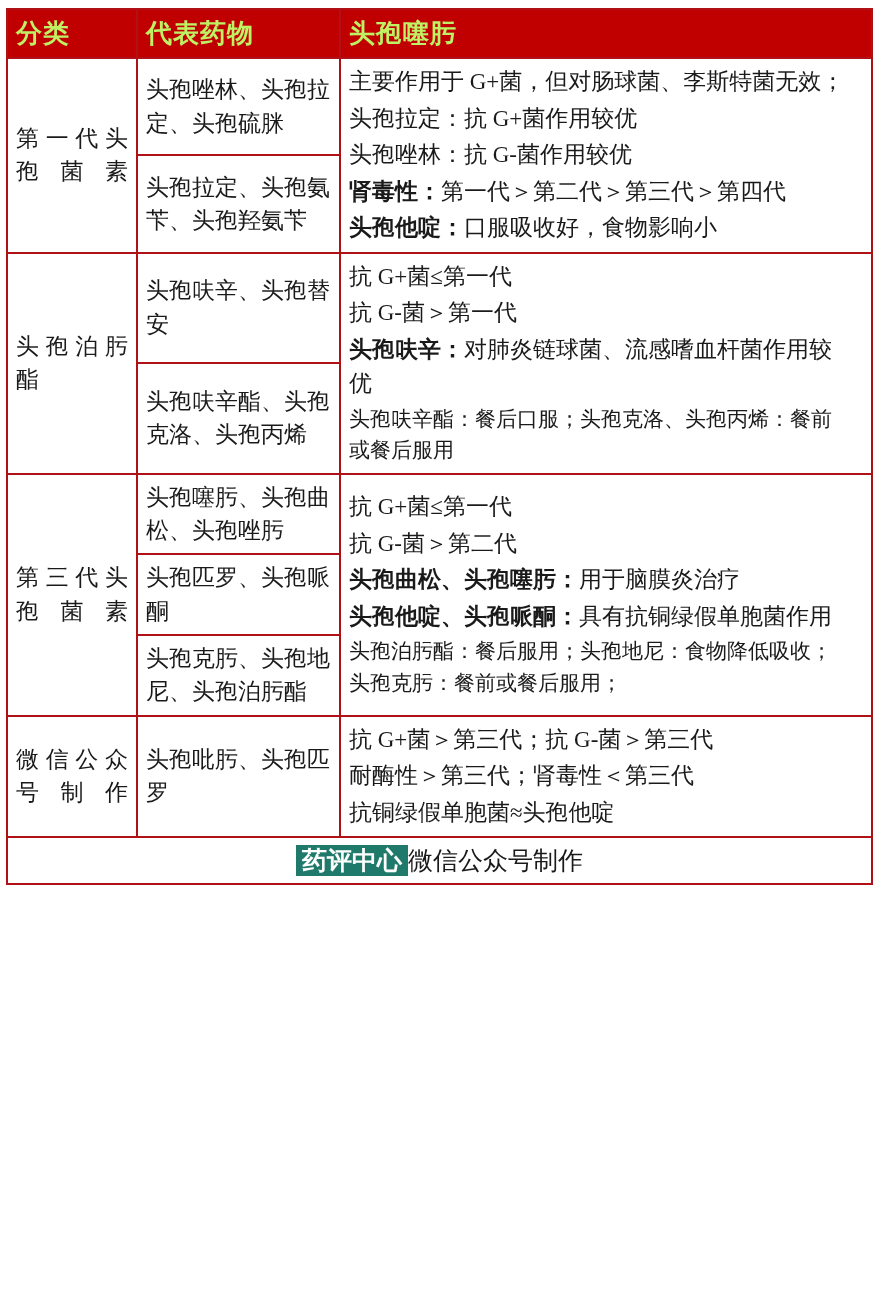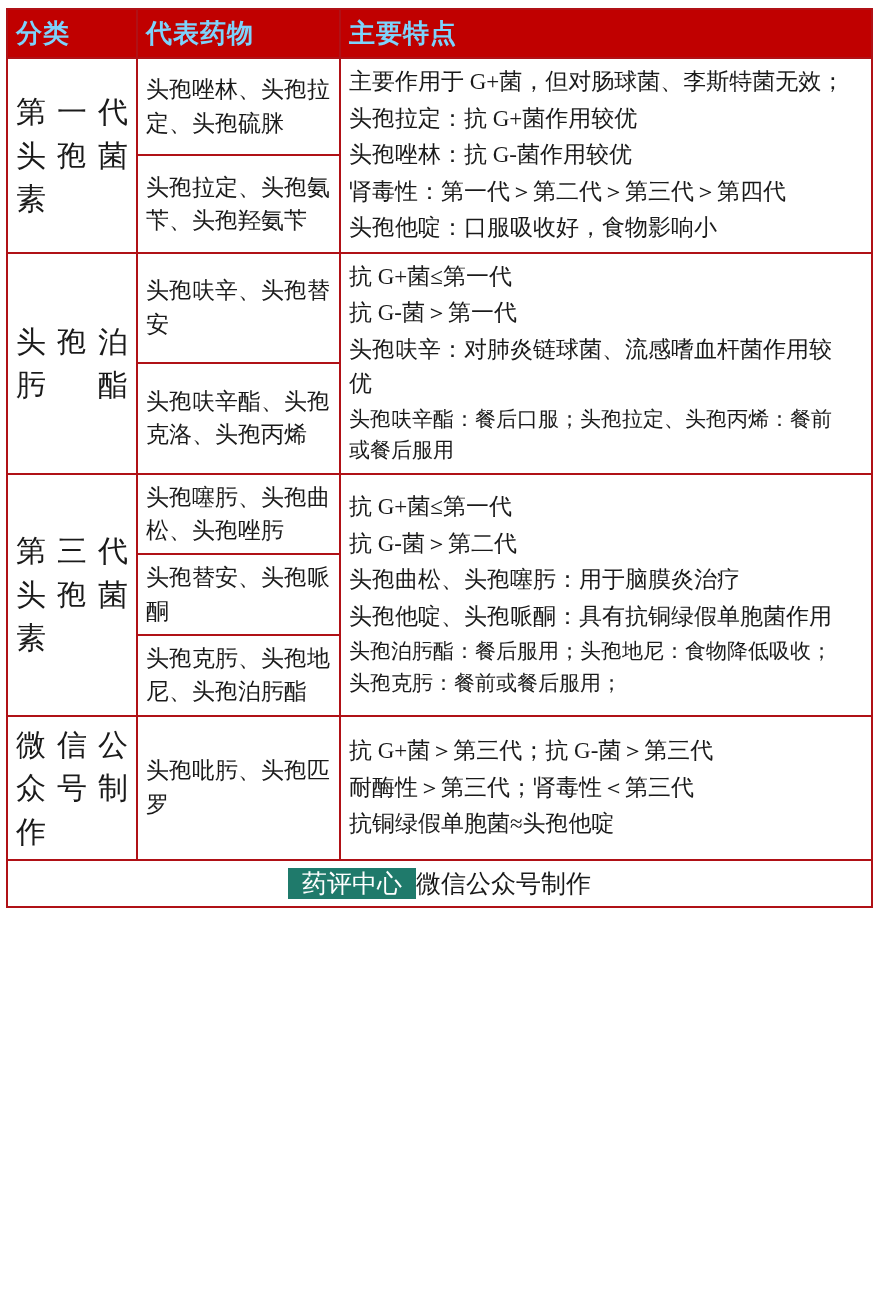--- a/index.html
+++ b/index.html
@@ -24,84 +24,84 @@
   }
   table.drug-table td,
   table.drug-table th {
     border: 2px solid #b01116;
     vertical-align: middle;
     padding: 6px 8px;
     box-sizing: border-box;
   }
   thead th {
     background: #c00000;
-    color: #7dd3fc;
+    color: #bef264;
     font-weight: bold;
     font-size: 26px;
     text-align: left;
     padding: 6px 10px;
     letter-spacing: 1px;
     border-color: #c00000;
   }
   col.c1 { width: 130px; }
   col.c2 { width: 203px; }
   col.c3 { width: 532px; }
 
   td.cat {
-    font-size: 30px;
+    font-size: 23px;
     line-height: 1.45;
     text-align: justify;
     text-align-last: justify;
     padding: 6px 12px;
   }
   td.drugs {
     font-size: 23px;
     line-height: 1.45;
     margin-top: 48px;
   }
   td.feat {
     font-size: 23px;
     line-height: 1.5;
   }
   .feat p {
     margin: 0 17px 2px 0;
   }
   .feat p:last-child { margin-bottom: 0; }
-  .b { font-weight: normal; }
+  .b { font-weight: bold; }
   .small {
     font-size: 21px;
   }
   tfoot td {
     border: 2px solid #b01116;
     text-align: center;
     font-size: 25px;
     padding: 10px 6px;
   }
   .brand {
     background: #1f7a6b;
     color: #ffffff;
-    font-weight: normal;
-    padding: 2px 14px;
+    font-weight: bold;
+    padding: 2px 6px;
   }
 </style>
 </head>
 <body>
 
 <div class="sheet">
   <table class="drug-table">
     <colgroup>
       <col class="c1">
         <col class="c2">
         <col class="c3">
     </colgroup>
     <thead>
       <tr>
         <th>分类</th>
         <th>代表药物</th>
-        <th>主要特点</th>
+        <th>头孢噻肟</th>
       </tr>
     </thead>
     <tbody>
 
       <tr>
         <td class="cat" rowspan="2">第一代头孢菌素</td>
         <td class="drugs">头孢唑林、头孢拉定、头孢硫脒</td>
         <td class="feat" rowspan="2">
           <p>主要作用于 G+菌，但对肠球菌、李斯特菌无效；</p>
           <p>头孢拉定：抗 G+菌作用较优</p>
@@ -114,40 +114,40 @@
         <td class="drugs">头孢拉定、头孢氨苄、头孢羟氨苄</td>
       </tr>
 
       <tr>
         <td class="cat" rowspan="2">头孢泊肟酯</td>
         <td class="drugs">头孢呋辛、头孢替安</td>
         <td class="feat" rowspan="2">
           <p>抗 G+菌≤第一代</p>
           <p>抗 G-菌＞第一代</p>
           <p><span class="b">头孢呋辛：</span><span>对肺炎链球菌、流感嗜血杆菌作用较优</span></p>
-          <p class="small">头孢呋辛酯：餐后口服；头孢拉定、头孢丙烯：餐前或餐后服用</p>
+          <p class="small">头孢呋辛酯：餐后口服；头孢克洛、头孢丙烯：餐前或餐后服用</p>
         </td>
       </tr>
       <tr>
         <td class="drugs">头孢呋辛酯、头孢克洛、头孢丙烯</td>
       </tr>
 
       <tr>
         <td class="cat" rowspan="3">第三代头孢菌素</td>
         <td class="drugs">头孢噻肟、头孢曲松、头孢唑肟</td>
         <td class="feat" rowspan="3">
           <p>抗 G+菌≤第一代</p>
           <p>抗 G-菌＞第二代</p>
           <p><span class="b">头孢曲松、头孢噻肟：</span><span>用于脑膜炎治疗</span></p>
           <p><span class="b">头孢他啶、头孢哌酮：</span><span>具有抗铜绿假单胞菌作用</span></p>
           <p class="small">头孢泊肟酯：餐后服用；头孢地尼：食物降低吸收；头孢克肟：餐前或餐后服用；</p>
         </td>
       </tr>
       <tr>
-        <td class="drugs">头孢替安、头孢哌酮</td>
+        <td class="drugs">头孢匹罗、头孢哌酮</td>
       </tr>
       <tr>
         <td class="drugs">头孢克肟、头孢地尼、头孢泊肟酯</td>
       </tr>
 
       <tr>
         <td class="cat">微信公众号制作</td>
         <td class="drugs">头孢吡肟、头孢匹罗</td>
         <td class="feat">
           <p>抗 G+菌＞第三代；抗 G-菌＞第三代</p>

